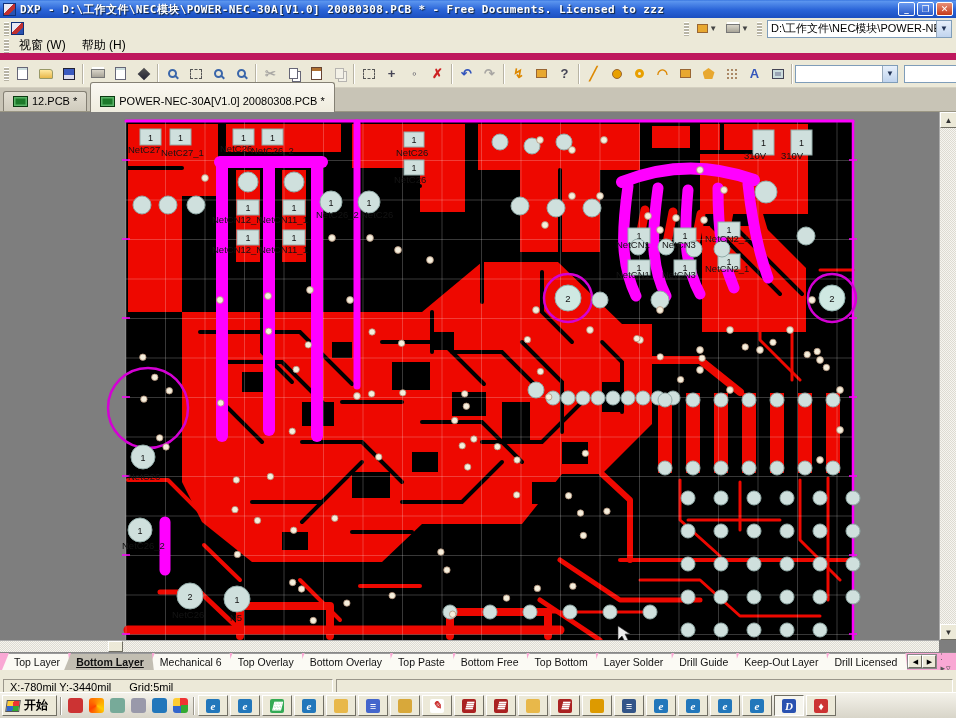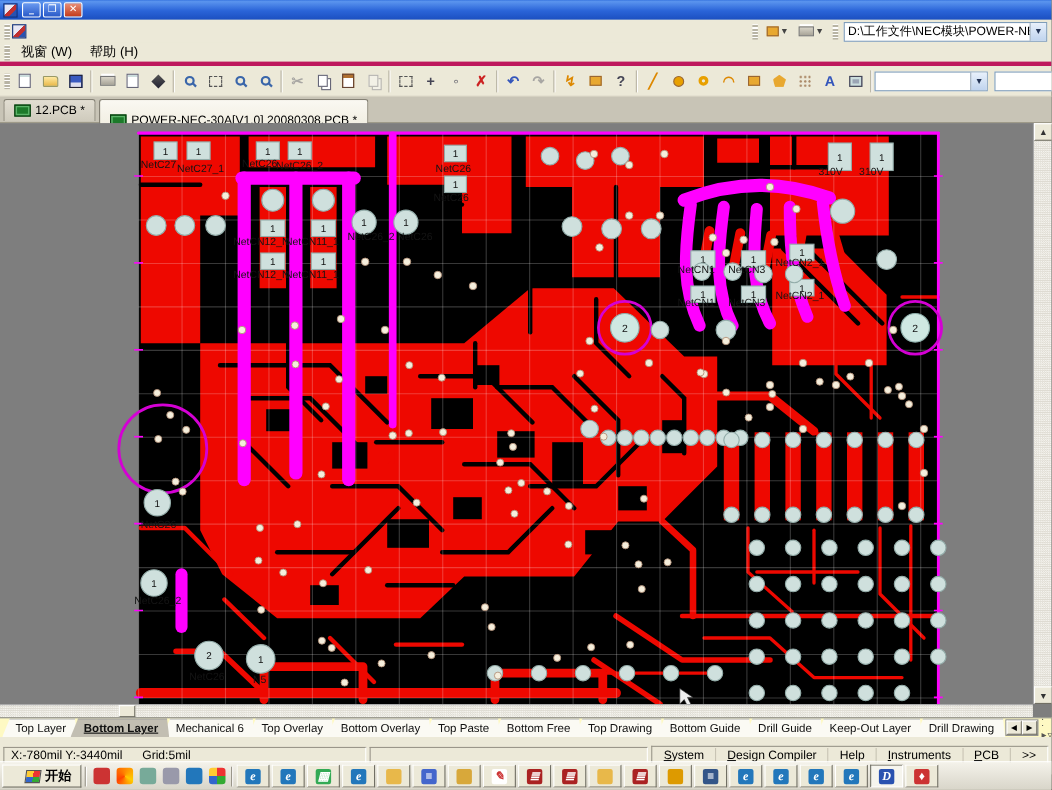--- a/index.html
+++ b/index.html
@@ -42,70 +42,71 @@
 .i-fillsq{width:11px;height:9px;background:#e8a830;border:1px solid #963}
 .i-poly{width:12px;height:11px;background:#e8a830;clip-path:polygon(50% 0,100% 38%,82% 100%,18% 100%,0 38%)}
 .i-array{width:11px;height:11px;background:radial-gradient(#a86 1px,transparent 1.2px);background-size:4px 4px}
 .i-chip{width:12px;height:10px;background:#9aa4b4;border:1px solid #445;box-shadow:inset 0 0 0 2px #cdd}
 .i-pad{width:10px;height:10px;border-radius:50%;background:#e8a000;border:1px solid #963}
 .i-via{width:9px;height:9px;border-radius:50%;border:3px solid #e8a000}
 .tsep{width:2px;height:20px;border-left:1px solid #b8b4a4;border-right:1px solid #fff;margin:0 2px;flex:none}
 .tcombo{width:104px}
 .tcombo .cval{width:86px}
 
-.doctabs{height:24px;background:#c8c4b6;display:flex;align-items:flex-start;gap:3px;padding:2px 0 0 3px;border-bottom:1px solid #9a9684}
+.doctabs{height:24px;background:#c8c4b6;display:flex;align-items:center;gap:3px;padding:2px 0 0 3px;border-bottom:1px solid #9a9684}
 .dtab{display:flex;align-items:center;gap:4px;height:20px;padding:0 9px;border:1px solid #848074;border-bottom:none;border-radius:3px 3px 0 0;background:linear-gradient(#e2ded2,#cfcbbd);font-size:11px;white-space:nowrap}
 .dtab.active{background:linear-gradient(#faf8f2,#ece9d8);height:38px}
 .chipico{width:15px;height:11px;background:#1c7a2a;border:1px solid #0a3a10;box-shadow:inset 0 0 0 1.5px #5ab468;flex:none}
 
 .canvas{position:absolute;left:0;top:112px;width:956px;height:540px;background:#7e7e7e}
 .canvas svg{position:absolute;left:0;top:0}
 .watermark{position:absolute;left:662px;top:226px;color:#fff;font-weight:bold;font-size:34px;letter-spacing:2px;text-shadow:0 0 2px rgba(0,0,0,.35);white-space:nowrap}
 .vscroll{position:absolute;right:0;top:0;width:17px;height:528px;background:repeating-conic-gradient(#f6f5f0 0 25%,#dedbd2 0 50%) 0 0/2px 2px;border-left:1px solid #aaa}
 .sbtn{position:absolute;width:17px;height:16px;background:#ece9d8;border:1px solid;border-color:#fff #716f64 #716f64 #fff;font-size:8px;color:#333;display:flex;align-items:center;justify-content:center}
 .hscroll{position:absolute;left:0;bottom:0;height:12px;width:939px;background:repeating-conic-gradient(#f6f5f0 0 25%,#dedbd2 0 50%) 0 0/2px 2px;border-top:1px solid #aaa}
 .hnub{position:absolute;left:108px;top:0;width:15px;height:11px;background:#ece9d8;border:1px solid;border-color:#fff #716f64 #716f64 #fff}
 
-.layerbar{position:absolute;left:0;top:652px;width:956px;height:18px;background:#fef9c3;display:flex;align-items:stretch;border-top:1px solid #888;font-size:10.5px}
+.layerbar{position:absolute;left:0;top:652px;width:956px;height:18px;background:#f9a8d4;display:flex;align-items:stretch;border-top:1px solid #888;font-size:10.5px}
 .ltabs{display:flex;align-items:stretch;padding-left:8px}
 .ltab{clip-path:polygon(7px 0,calc(100% - 2px) 0,100% 100%,0 100%);background:#fbfaf4;border-top:1px solid #999;padding:2px 10px 0 12px;margin-left:-6px;white-space:nowrap;color:#111}
 .ltab.active{background:#c2beb2;font-weight:bold;text-decoration:underline;z-index:2}
 .lright{margin-left:auto;display:flex;align-items:center;gap:3px;padding-right:2px}
 .navbox{display:flex;border:1px solid #888;background:#ece9d8}
 .navbtn{width:14px;height:13px;font-size:7px;display:flex;align-items:center;justify-content:center;border:1px solid;border-color:#fff #716f64 #716f64 #fff}
 .ldots{color:#555;font-size:9px;letter-spacing:1px}
 
 .statusbar{position:absolute;left:0;top:670px;width:956px;height:34px;background:#ece9d8;display:flex;align-items:center;gap:3px;padding:2px 3px;font-size:11px}
 .spanel{height:17px;border:1px solid;border-color:#9a968a #fff #fff #9a968a;display:flex;align-items:center;padding:0 6px;gap:18px}
 .spanel.coords{width:330px}
 .spanel.fill{flex:1}
 .sbuttons{display:flex;align-items:center;height:18px;border:1px solid;border-color:#9a968a #fff #fff #9a968a}
 .sbtn2{padding:1px 10px;border-right:1px solid #c8c4b4;white-space:nowrap}
 .sbtn2:last-child{border-right:none}
 
 .taskbar{position:absolute;left:0;top:692px;width:956px;height:26px;background:linear-gradient(#f4f2ea,#d8d5c9);border-top:1px solid #fff;display:flex;align-items:center;gap:3px;padding:0 2px}
-.startbtn{display:flex;align-items:center;gap:4px;height:21px;padding:0 8px 0 20px;border:1px solid;border-color:#fff #716f64 #716f64 #fff;background:#ece9d8;font-weight:bold}
+.startbtn{display:flex;align-items:center;gap:4px;height:21px;padding:0 8px 0 3px;border:1px solid;border-color:#fff #716f64 #716f64 #fff;background:#ece9d8;font-weight:bold}
 .winflag{width:14px;height:12px;background:conic-gradient(#e33 0 25%,#3a3 0 50%,#36c 0 75%,#fc3 0 100%);transform:skewX(-8deg);border:1px solid #555}
 .tsep2{width:2px;height:18px;border-left:1px solid #9a968a;border-right:1px solid #fff}
 .qlicon{width:20px;height:20px;display:flex;align-items:center;justify-content:center}
 .qlg{width:15px;height:15px;border-radius:3px}
 .taskwin{display:flex;gap:2px;flex:1;overflow:hidden}
 .twbtn{width:30px;height:21px;border:1px solid;border-color:#fff #716f64 #716f64 #fff;background:#ece9d8;display:flex;align-items:center;justify-content:center;flex:none}
 .twbtn.active{border-color:#716f64 #fff #fff #716f64;background:#f6f5ee}
 .wi{width:14px;height:14px;border-radius:2px;font:bold italic 11px "Liberation Serif",serif;color:#fff;display:flex;align-items:center;justify-content:center}
 .tray{display:flex;align-items:center;gap:5px;height:21px;border:1px solid;border-color:#9a968a #fff #fff #9a968a;padding:0 8px 0 6px;margin-left:auto}
 .tico{width:13px;height:13px;border-radius:50%}
 .clock{font-size:11px;padding-left:2px}
 u{text-decoration:underline}
 </style>
 </head>
 <body>
 
 <div class="titlebar">
   <span class="appicon"></span>
+  <span class="title-text">DXP - D:\工作文件\NEC模块\POWER-NEC-30A[V1.0] 20080308.PCB * - Free Documents. Licensed to zzz</span>
   <span class="winbtns">
     <span class="winbtn">_</span>
     <span class="winbtn">❐</span>
     <span class="winbtn close">✕</span>
   </span>
 </div>
 
 <div class="menurow">
   <span class="grip"></span>
   <span class="appicon" style="margin-right:2px"></span>
@@ -119,21 +120,21 @@
         <span class="ic i-print"></span>
         <span class="dd">▼</span>
       </span>
     <span class="grip"></span>
     <span class="combo">
       <span class="cval">D:\工作文件\NEC模块\POWER-NEC-3</span>
       <span class="cbtn">▼</span>
     </span>
   </span>
 </div>
-<div class="menurow" style="border-bottom:4px solid #be185d">
+<div class="menurow" style="border-bottom:7px solid #be185d">
   <span class="grip"></span>
   <span style="display:flex">
       <span class="mi">视窗 (W)</span>
       <span class="mi">帮助 (H)</span>
     </span>
 </div>
 
 <div class="toolbar">
     <span class="grip"></span>
     <span class="tbtn">
@@ -690,50 +691,42 @@
 
 <div class="layerbar">
   <span class="ltabs">
       <span class="ltab">Top Layer</span>
       <span class="ltab active">Bottom Layer</span>
       <span class="ltab">Mechanical 6</span>
       <span class="ltab">Top Overlay</span>
       <span class="ltab">Bottom Overlay</span>
       <span class="ltab">Top Paste</span>
       <span class="ltab">Bottom Free</span>
-      <span class="ltab">Top Drawing</span>
-      <span class="ltab">Bottom Guide</span>
+      <span class="ltab">Top Bottom</span>
+      <span class="ltab">Layer Solder</span>
       <span class="ltab">Drill Guide</span>
       <span class="ltab">Keep-Out Layer</span>
-      <span class="ltab">Drill Drawing</span>
+      <span class="ltab">Drill Licensed</span>
     </span>
   <span class="lright">
     <span class="navbox">
       <span class="navbtn">◀</span>
       <span class="navbtn">▶</span>
     </span>
     <span class="ldots">⁚▸▿</span>
 
   </span>
 </div>
 
 <div class="statusbar">
   <span class="spanel coords">
     <span>X:-780mil Y:-3440mil</span>
     <span>Grid:5mil</span>
   </span>
   <span class="spanel fill"></span>
-  <span class="sbuttons">
-      <span class="sbtn2"><u>S</u>ystem</span>
-      <span class="sbtn2"><u>D</u>esign Compiler</span>
-      <span class="sbtn2">Help</span>
-      <span class="sbtn2"><u>I</u>nstruments</span>
-      <span class="sbtn2"><u>P</u>CB</span>
-      <span class="sbtn2">&gt;&gt;</span>
-    </span>
 </div>
 
 <div class="taskbar">
   <span class="startbtn">
     <span class="winflag"></span>
     <span>开始</span>
   </span>
   <span class="tsep2"></span>
   <span style="display:flex;gap:1px">
       <span class="qlicon">

